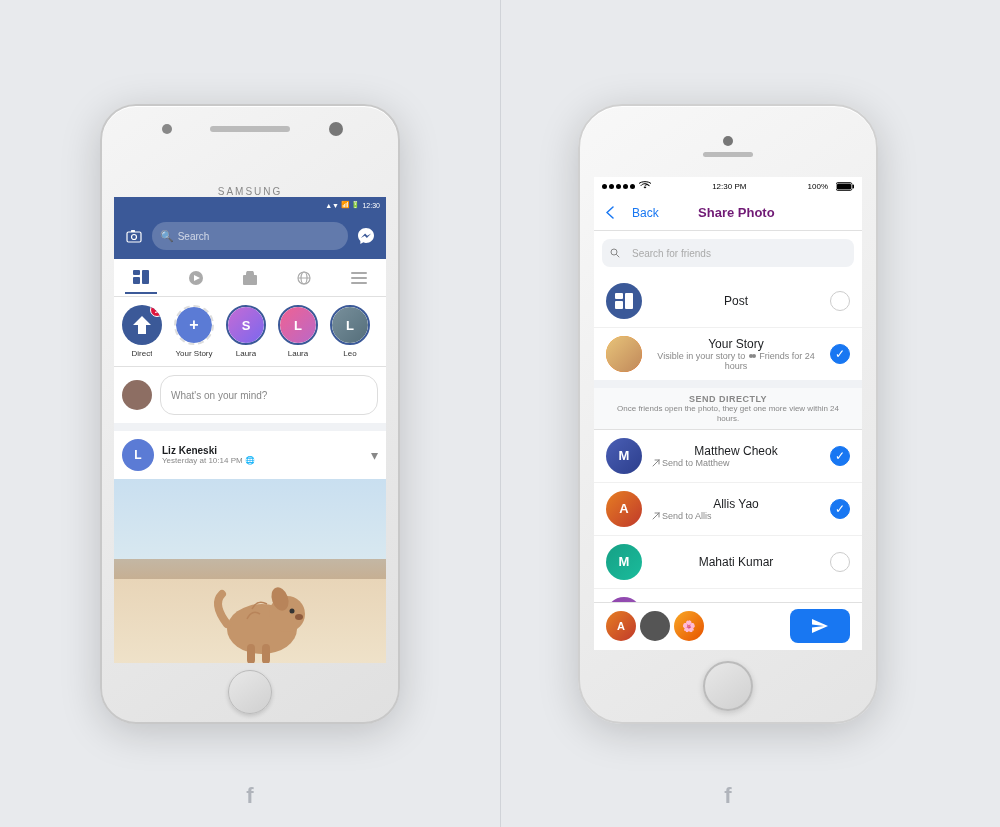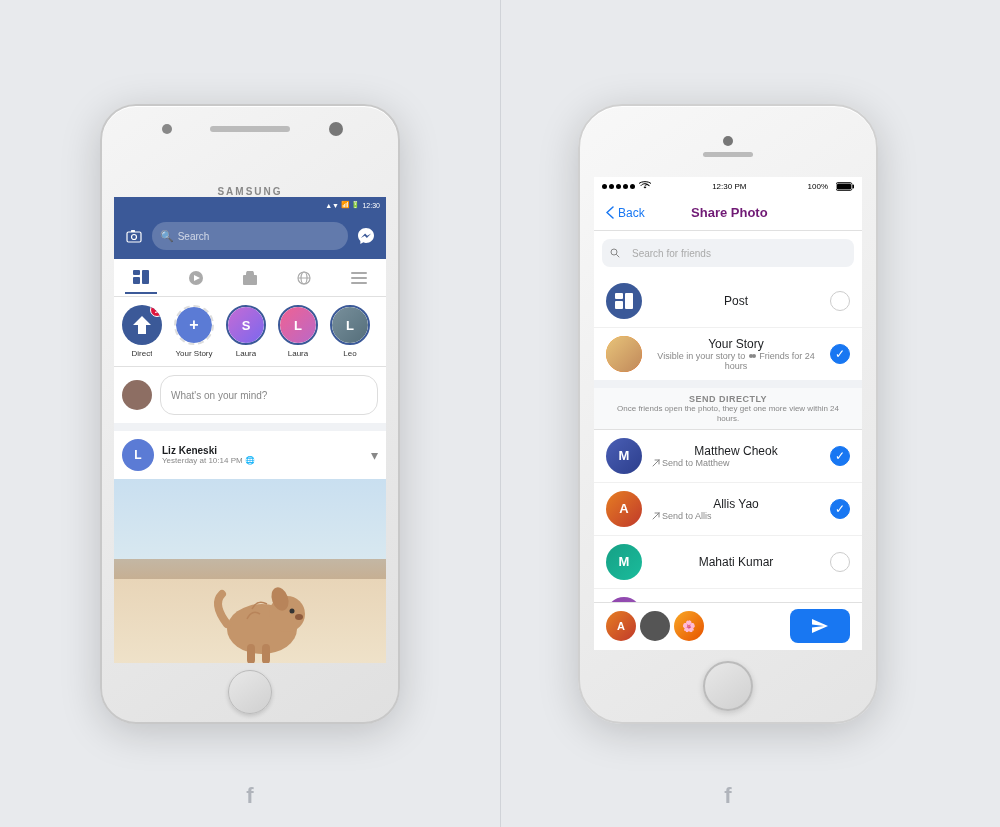--- a/index.html
+++ b/index.html
@@ -96,21 +96,21 @@
       position: absolute;
       top: 20px;
       left: 50%;
       transform: translateX(-50%);
     }
 
     .samsung-label {
       font-size: 10px;
       color: #888;
       letter-spacing: 2px;
-      font-weight: 700;
+      font-weight: 400;
       margin-top: 30px;
     }
 
     .android-screen {
       width: 272px;
       height: 480px;
       background: #fff;
       overflow: hidden;
       position: relative;
     }
@@ -444,21 +444,21 @@
       justify-content: space-between;
       padding: 0 12px;
       border-bottom: 1px solid #e0e0e0;
     }
 
     .ios-back {
       color: #1877f2;
       font-size: 12px;
       display: flex;
       align-items: center;
-      gap: 4px;
+      gap: 18px;
     }
 
     .ios-title {
       font-size: 13px;
       font-weight: 600;
       color: #701a75;
     }
 
     .ios-search-friends {
       margin: 8px;

